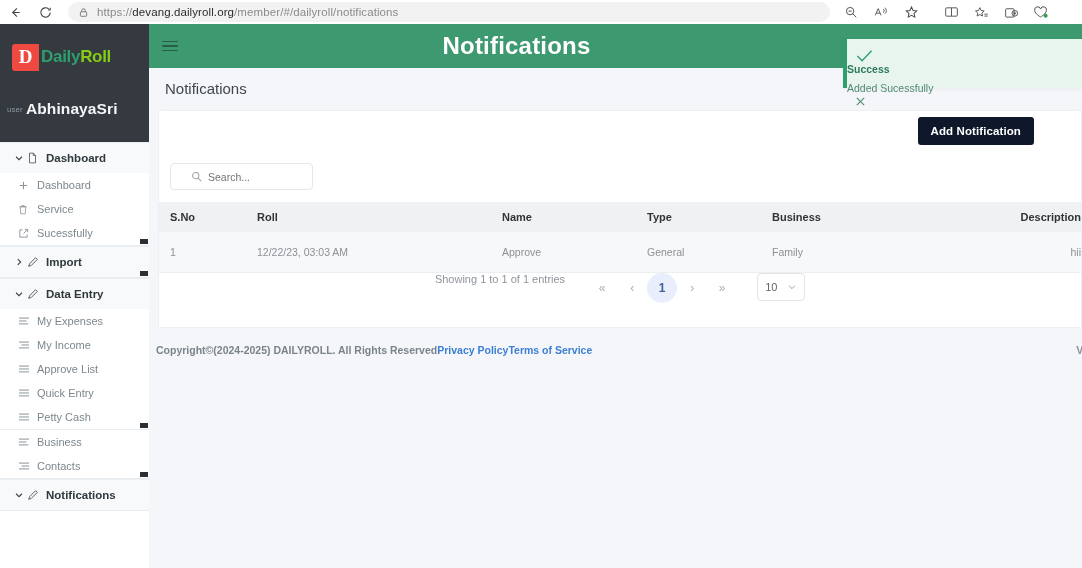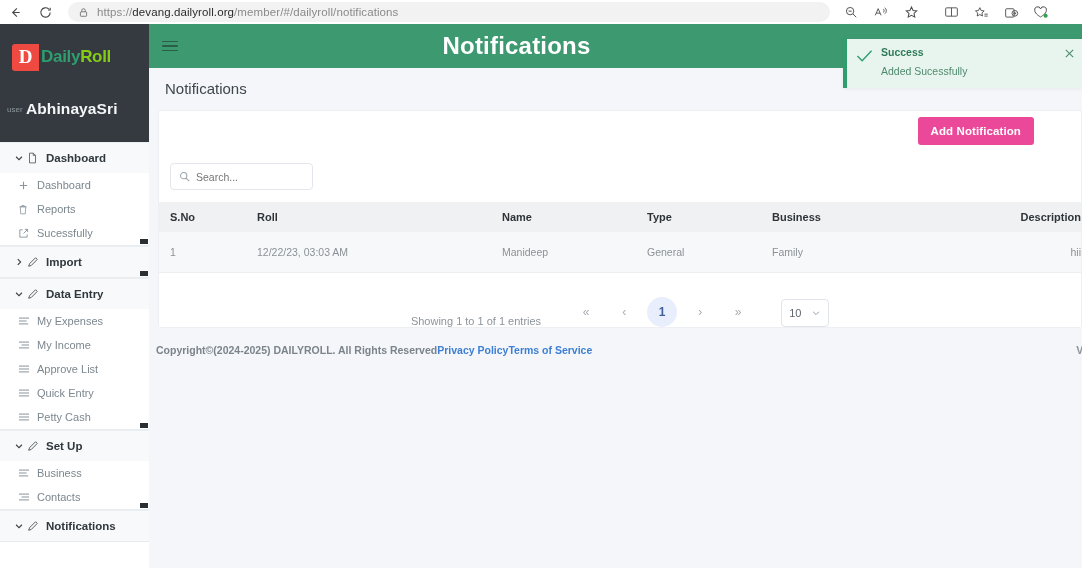--- a/index.html
+++ b/index.html
@@ -147,31 +147,31 @@
     width: 924px;
     background: #ffffff;
     border: 1px solid #edeff2;
     border-radius: 3px;
   }
   .card-toolbar {
     height: 38px; position: relative;
   }
   .add-btn {
     position: absolute; right: 47px; top: 6px;
-    background: #ec4899; color: #fff;
+    background: #0f172a; color: #fff;
     font-size: 11.5px; font-weight: bold;
     border: none; border-radius: 3px;
     padding: 8px 13px; cursor: pointer;
     letter-spacing: .1px;
   }
   .search-wrap { padding: 14px 0 12px 11px; }
   .search-box {
     width: 143px; height: 27px;
     border: 1px solid #e3e6eb; border-radius: 4px;
-    display: flex; align-items: center; padding-left: 8px;
+    display: flex; align-items: center; padding-left: 20px;
     background: #fff;
   }
   .search-box svg { color: #9aa3ab; flex: none; }
   .search-box input {
     border: none; outline: none;
     font-size: 10.5px; color: #8b949c;
     margin-left: 6px; width: 100px;
     font-family: "Liberation Sans", sans-serif;
     background: transparent;
   }
@@ -188,22 +188,22 @@
     border-bottom: 1px solid #eceef0;
   }
   .c1 { width: 98px; padding-left: 11px !important; }
   .c2 { width: 245px; }
   .c3 { width: 145px; }
   .c4 { width: 125px; }
   .c5 { width: 138px; }
   .c6 { width: auto; text-align: right; }
 
   .pager {
-    height: 54px; display: flex; align-items: flex-end;
-    justify-content: center; gap: 8px; background: #fff;
+    height: 54px; display: flex; align-items: flex-start;
+    justify-content: center; gap: 0; background: #fff;
   }
   .pager-info { font-size: 11px; color: #8d949b; margin-right: 22px; }
   .pg-btn {
     width: 30px; height: 30px; border-radius: 50%;
     display: flex; align-items: center; justify-content: center;
     font-size: 12px; color: #a7aeb5; cursor: pointer;
   }
   .pg-btn.active { background: #e8eefb; color: #3f5f9c; font-weight: bold; }
   .pg-select {
     margin-left: 20px; width: 48px; height: 28px;
@@ -225,20 +225,21 @@
   
   .toast {
     position: absolute; top: 39px; left: 843px;
     width: 239px; height: 49px;
     background: #e8f5ee;
     border-left: 4px solid #2f9e6e;
     display: flex; align-items: flex-start;
     padding: 7px 0 0 0;
     z-index: 60;
     box-shadow: 0 1px 4px rgba(0,0,0,.06);
+    flex-direction: column;
   }
   .toast-check { width: 34px; display: flex; justify-content: center; padding-top: 3px; color: #2f9e6e; }
   .toast-body { flex: 1; }
   .toast-title { font-size: 10.5px; font-weight: bold; color: #2f7a5a; }
   .toast-msg { font-size: 10.5px; color: #4f8a6f; margin-top: 7px; }
   .toast-close {
     width: 26px; text-align: center; color: #4f8a6f;
     font-size: 13px; cursor: pointer; padding-top: 1px;
   }
 </style>
@@ -358,21 +359,21 @@
         </span>
         <span>Dashboard</span>
       </div>
       <div class="menu-item">
         <span class="mi-icon">
           <svg width="10" height="11" viewBox="0 0 12 14" fill="none" stroke="currentColor" stroke-width="1">
               <path d="M2.5 3.5h7l-.6 9h-5.8z"></path>
               <path d="M1.5 3.5h9M4.5 3.5V2h3v1.5"></path>
             </svg>
         </span>
-        <span>Reports</span>
+        <span>Service</span>
       </div>
       <div class="menu-item">
         <span class="mi-icon">
           <svg width="11" height="11" viewBox="0 0 12 12" fill="none" stroke="currentColor" stroke-width="1">
               <path d="M5 2H2v8h8V7"></path>
               <path d="M7.5 1.5H10.5V4.5M10.5 1.5L6 6"></path>
             </svg>
         </span>
         <span>Sucessfully</span>
       </div>
@@ -447,33 +448,20 @@
           <svg width="12" height="10" viewBox="0 0 14 12" fill="none" stroke="currentColor" stroke-width="1.2">
               <path d="M1 2.5h12M1 6h12M1 9.5h12"></path>
             </svg>
         </span>
         <span>Petty Cash</span>
       </div>
       <div class="scroll-nub" style="bottom:1px"></div>
     </div>
 
     <div class="menu-group">
-      <div class="group-header">
-        <span class="chev">
-          <svg width="10" height="10" viewBox="0 0 12 12" fill="none" stroke="currentColor" stroke-width="1.3">
-              <path d="M2.5 4.5L6 8l3.5-3.5"></path>
-            </svg>
-        </span>
-        <span class="grp-icon">
-          <svg width="12" height="12" viewBox="0 0 14 14" fill="none" stroke="currentColor" stroke-width="1.1">
-              <path d="M2 12l1-3 7-7 2 2-7 7z"></path>
-            </svg>
-        </span>
-        <span class="group-title">Set Up</span>
-      </div>
       <div class="menu-item">
         <span class="mi-icon">
           <svg width="12" height="10" viewBox="0 0 14 12" fill="none" stroke="currentColor" stroke-width="1.2">
               <path d="M1 2.5h12M1 6h9M1 9.5h11"></path>
             </svg>
         </span>
         <span>Business</span>
       </div>
       <div class="menu-item">
         <span class="mi-icon">
@@ -539,21 +527,21 @@
           <th class="c3">Name</th>
           <th class="c4">Type</th>
           <th class="c5">Business</th>
           <th class="c6">Description</th>
         </tr>
       </thead>
       <tbody>
         <tr>
           <td class="c1">1</td>
           <td class="c2">12/22/23, 03:03 AM</td>
-          <td class="c3">Manideep</td>
+          <td class="c3">Approve</td>
           <td class="c4">General</td>
           <td class="c5">Family</td>
           <td class="c6">hii</td>
         </tr>
       </tbody>
     </table>
 
     <div class="pager">
       <span class="pager-info">Showing 1 to 1 of 1 entries</span>
       <span class="pg-btn">«</span>

